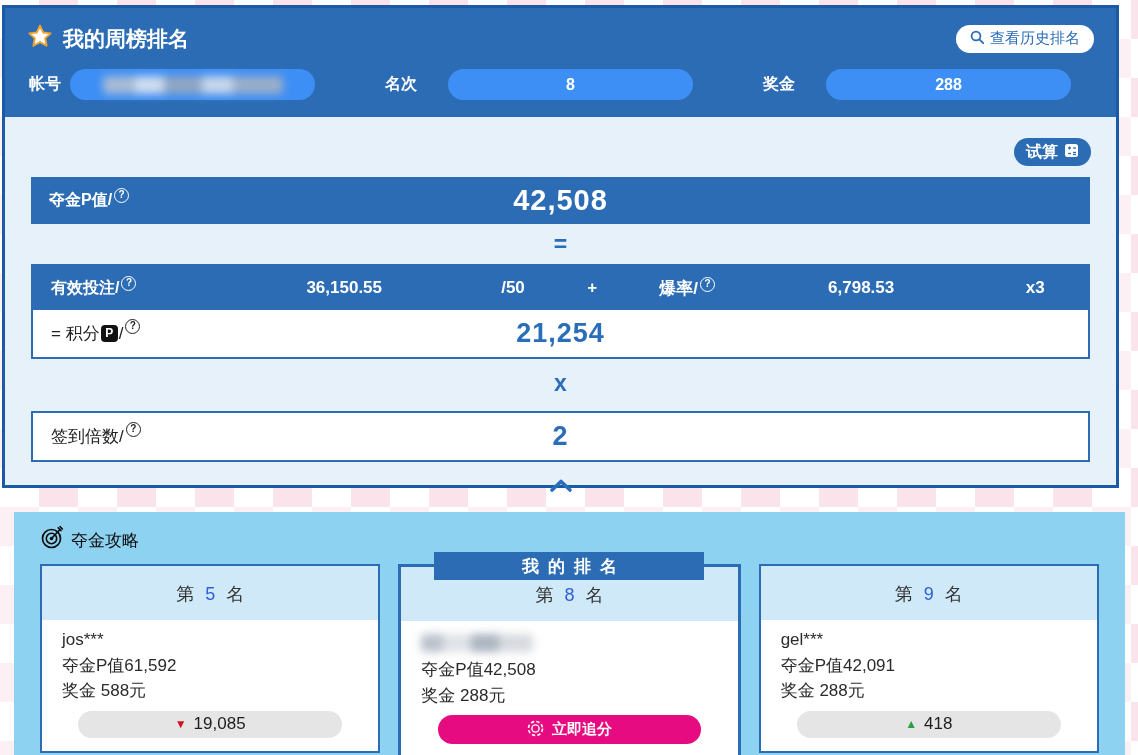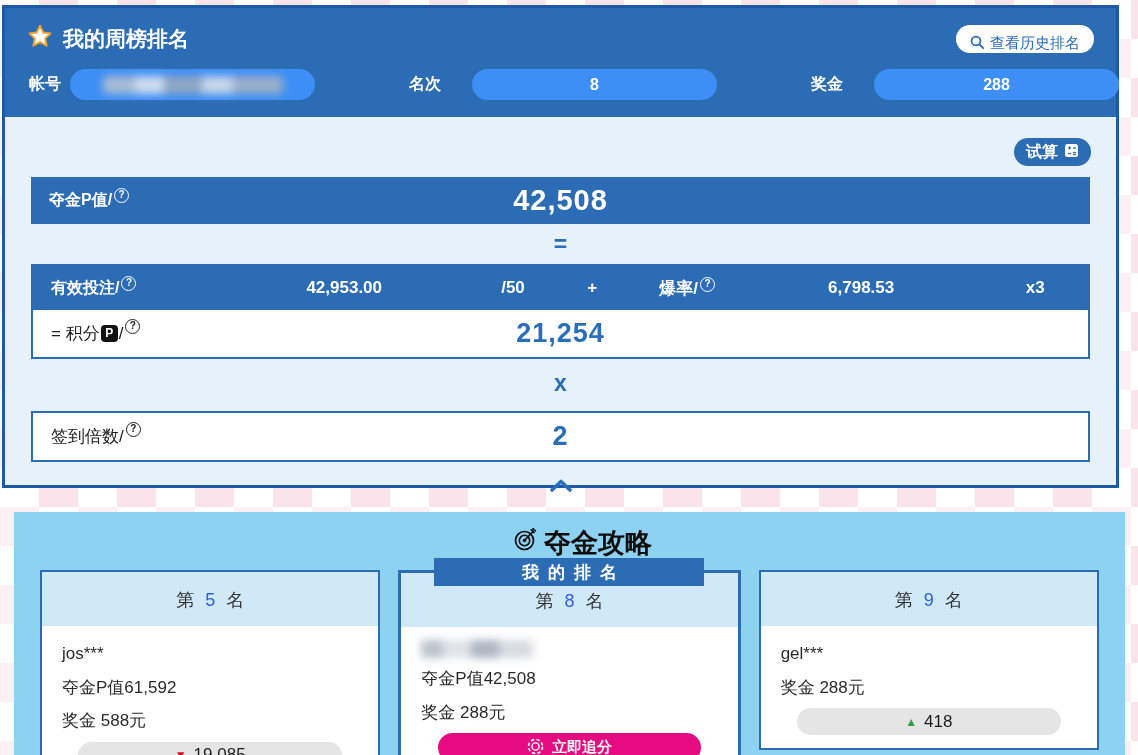--- a/index.html
+++ b/index.html
@@ -11,25 +11,25 @@
     background-size:78px 78px;
   }
 
   
   .panel-top { position:absolute; left:2px; top:5px; width:1117px; height:483px;
     border:3px solid #1d5aa6; background:#e6f1f9; }
   .panel-header { background:#2b6cb4; padding:15px 22px 17px 22px; }
   .header-row1 { display:flex; justify-content:space-between; align-items:center; }
   .panel-title { color:#fff; font-size:21px; font-weight:bold; display:flex; align-items:center; gap:10px; }
   .history-btn { background:#fff; color:#2a6db8; border:none; border-radius:15px; height:28px;
-    padding:0 14px; font-size:15px; display:flex; align-items:flex-end; gap:5px; cursor:pointer;
+    padding:0 14px; font-size:15px; display:flex; align-items:center; gap:5px; cursor:pointer;
     font-family:inherit; }
   .header-row2 { display:flex; align-items:center; margin-top:15px; padding-left:2px; }
   .hgroup { display:flex; align-items:center; gap:9px; }
-  .hgroup + .hgroup { margin-left:94px;gap:31px; }
+  .hgroup + .hgroup { margin-left:70px;gap:31px; }
   .hlabel { color:#fff; font-size:16px; font-weight:bold; white-space:nowrap; }
   .hpill { background:#3d8ef5; border-radius:16px; height:31px; width:245px; color:#fff;
     display:flex; align-items:center; justify-content:center; font-size:16px; font-weight:bold; }
   .blur-account { width:180px; height:18px; border-radius:4px; opacity:.85;
     background:linear-gradient(90deg,#b9c3cf 0 18%,#e8eaee 0 34%,#9fabbb 0 55%,#dfe3e8 0 72%,#aab4c2 0 100%);
     filter:blur(4px); }
 
   .panel-body { position:relative; }
   .trial-row { display:flex; justify-content:flex-end; padding:21px 25px 0 0; }
   .trial-btn { background:#2b6cb4; color:#fff; border:none; border-radius:14px; height:28px;
@@ -64,32 +64,32 @@
   .signin-block { margin:16px 26px; border:2px solid #2b6cb4; background:#ef4444; }
 
   .p-badge { display:inline-block; background:#111; color:#fff; width:17px; height:17px;
     border-radius:4px; font-weight:bold; text-align:center; line-height:17px; font-size:12px; margin:0 1px; }
 
   .chevron-row { text-align:center; margin-top:9px; cursor:pointer; }
 
   
   .panel-bottom { position:absolute; left:14px; top:512px; width:1111px; height:243px; background:#8ed2f1; }
   .section-title { display:flex; align-items:center; gap:6px; margin:13px 0 0 26px;
-    font-size:27px; font-weight:bold; color:#0d0d0d;justify-content:center; }
+    font-size:17px; font-weight:normal; color:#0d0d0d; }
   .cards { display:flex; gap:18px; padding:9px 26px 0; align-items:flex-start; }
   .card { flex:1; background:#fff; border:2px solid #2b6cb4; position:relative; }
   .card.my { border-width:3px; }
   .card-header { background:#cfe9f8; text-align:center; padding:16px 0 14px; font-size:18px; color:#333; }
   .rank-num { color:#2f5fd6; margin:0 11px; }
   .my-rank-tab { position:absolute; top:-15px; left:50%; transform:translateX(-50%);
     width:270px; height:28px; background:#2b6cb4; color:#fff; font-size:17px; font-weight:bold;
     letter-spacing:9px; display:flex; align-items:center; justify-content:center;
     padding-left:9px; }
   .card-body { padding:7px 20px 13px; font-size:17px; color:#2a2a2a; }
-  .card-body .line { margin:8px 0; line-height:1.5; }
+  .card-body .line { margin:0 0; line-height:1.5; }
   .blur-name { width:112px; height:18px; margin:6px 0 5px; border-radius:3px; opacity:.8;
     background:linear-gradient(90deg,#aab3bf 0 20%,#d8dce1 0 45%,#98a3b1 0 70%,#cdd2d8 0 100%);
     filter:blur(4px); }
   .delta-pill { background:#e5e5e5; border-radius:14px; height:27px; margin:7px auto 0; width:89%;
     display:flex; align-items:center; justify-content:center; gap:7px; font-size:17px; color:#1d1d1d; }
   .tri { font-size:12px; line-height:1; }
   .tri.down { color:#cf1322; }
   .tri.up { color:#2f9e44; }
   .chase-btn { background:#e60b80; border:none; border-radius:15px; height:29px; margin:7px auto 0;
     width:89%; display:flex; align-items:center; justify-content:center; gap:8px;
@@ -158,21 +158,21 @@
     <div class="bar-dark">
       <span class="lbl"><span>夺金P值/</span><span class="q">?</span></span>
       <span class="big-val">42,508</span>
     </div>
 
     <div class="op eq">=</div>
 
     <div class="formula-block">
       <div class="formula-bar">
         <span class="cell first"><span>有效投注/</span><span class="q">?</span></span>
-        <span class="cell">42,953.00</span>
+        <span class="cell">36,150.55</span>
         <span class="cell">/50</span>
         <span class="cell">+</span>
         <span class="cell"><span>爆率/</span><span class="q">?</span></span>
         <span class="cell">6,798.53</span>
         <span class="cell">x3</span>
       </div>
       <div class="calc-row">
         <span class="lbl">
           <span>=</span>&nbsp;<span>积分</span><span class="p-badge">P</span><span>/</span><span class="q">?</span>
         </span>
@@ -254,20 +254,21 @@
         </button>
       </div>
     </div>
 
     <div class="card">
       <div class="card-header">
         <span>第</span><span class="rank-num">9</span><span>名</span>
       </div>
       <div class="card-body">
         <div class="line">gel***</div>
+        <div class="line">夺金P值42,091</div>
         <div class="line">奖金 288元</div>
         <div class="delta-pill">
           <span class="tri up">▲</span>
           <span>418</span>
         </div>
       </div>
     </div>
   </div>
 </div>
 

